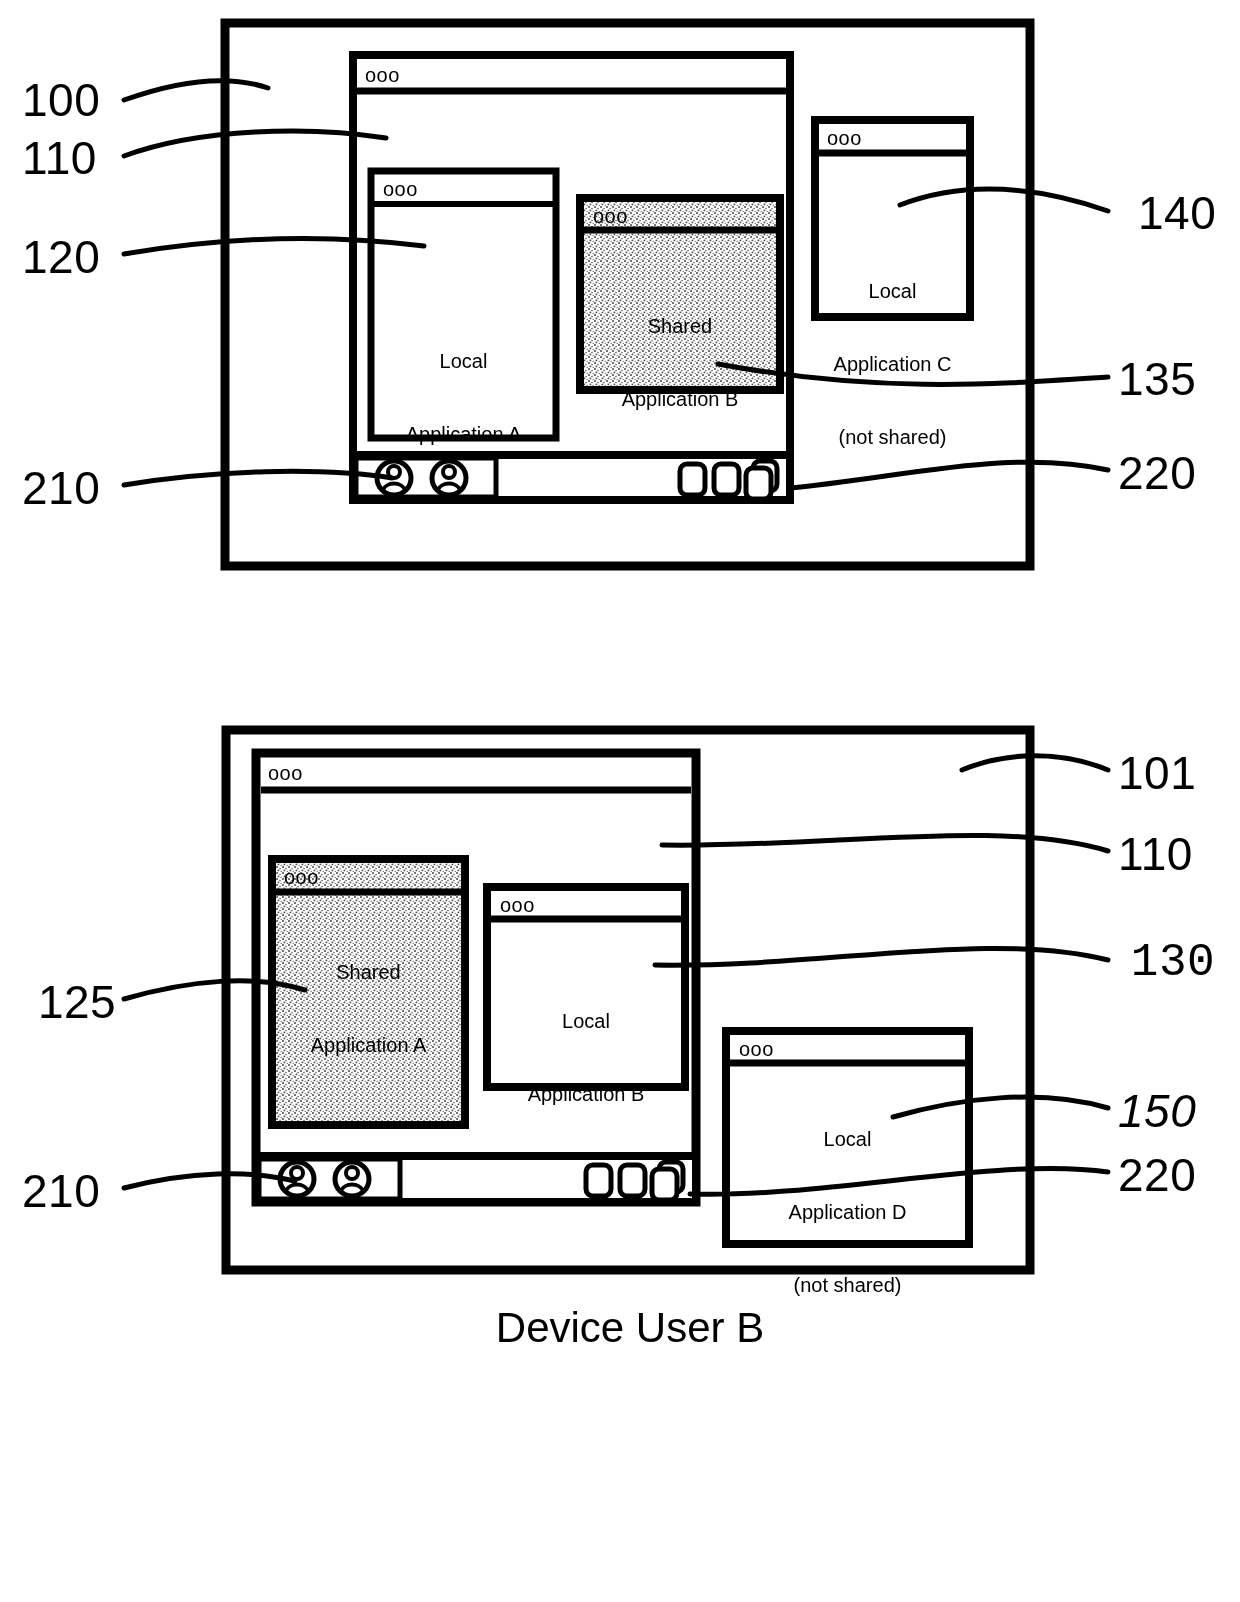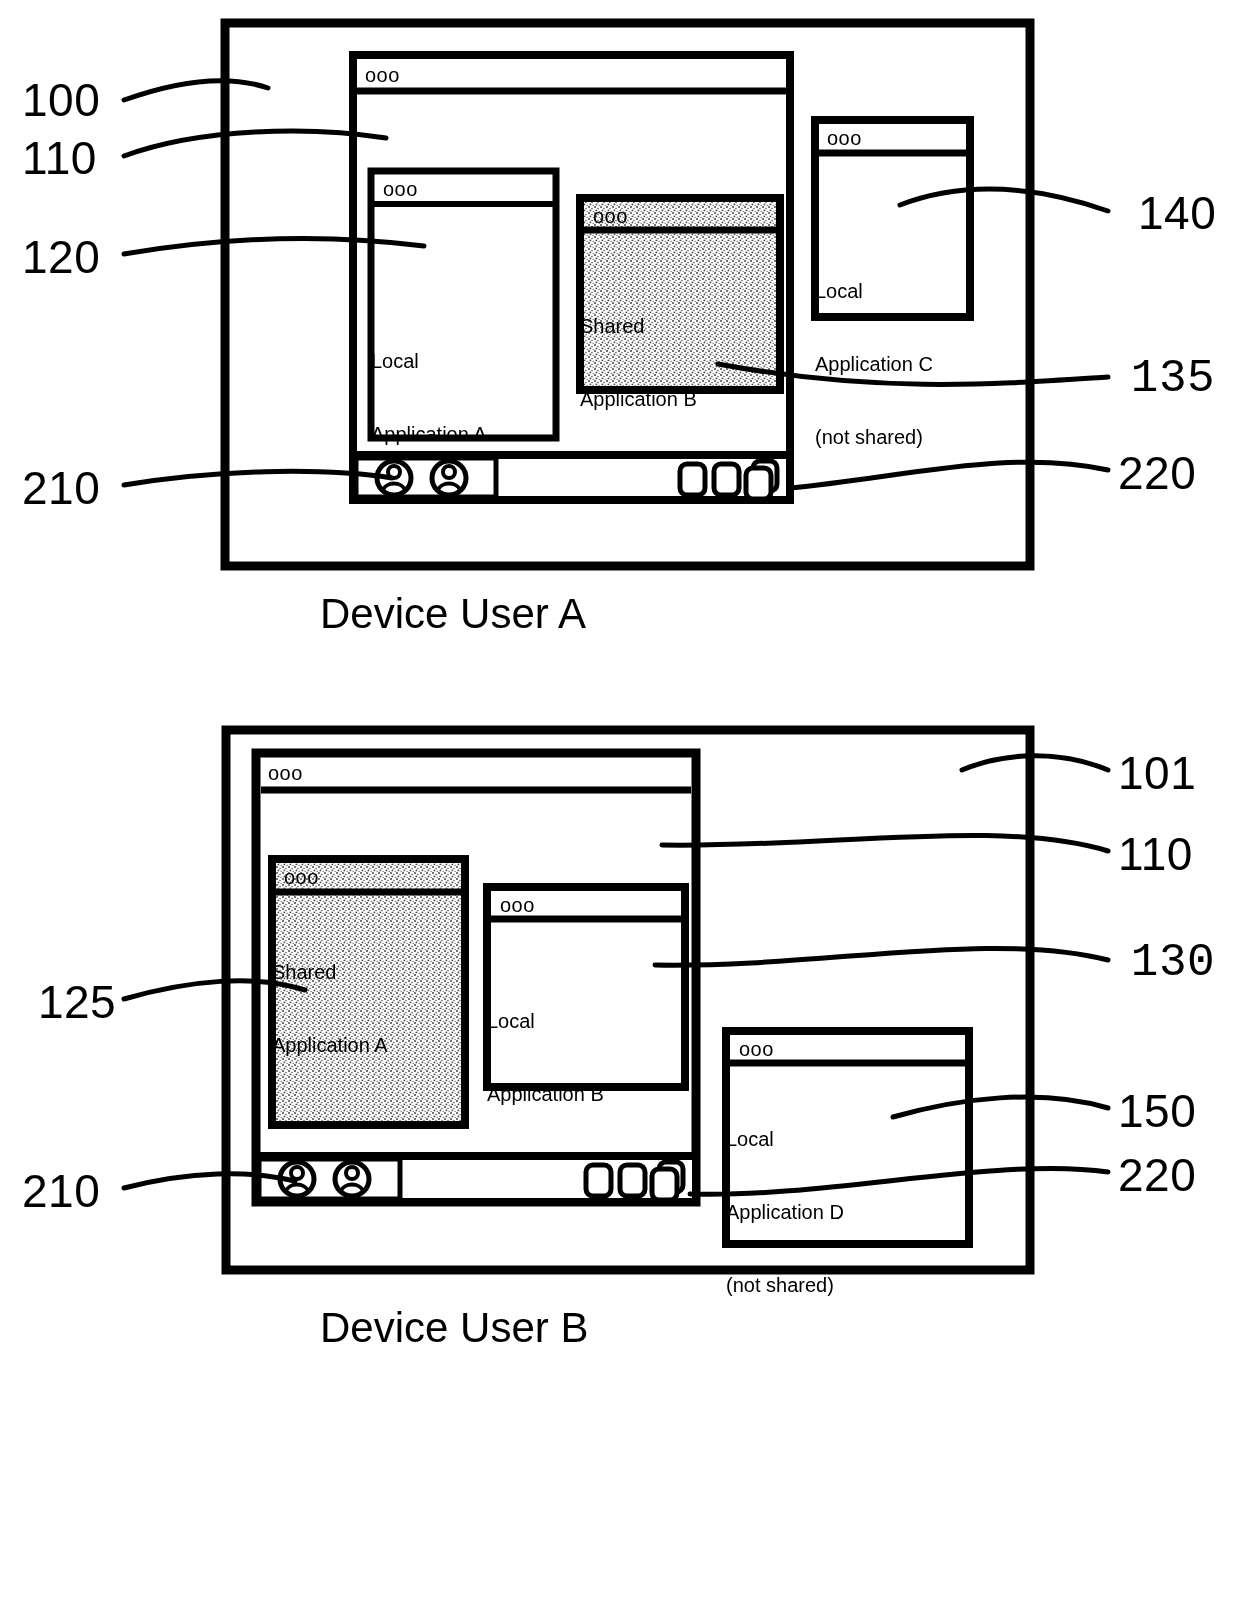--- a/index.html
+++ b/index.html
@@ -26,20 +26,21 @@
     position: absolute;
     left: 0; top: 0;
     width: 1240px;
     height: 1602px;
   }
   
   .txt {
     position: absolute;
     white-space: pre;
     line-height: 1.22;
+    text-align: center;
     color: #000;
   }
   .ref {
     font-size: 46px;
     letter-spacing: 0.5px;
     font-weight: 400;
   }
   .caption {
     font-size: 42px;
     font-weight: 400;
@@ -196,21 +197,21 @@
     </g>
   </g>
 </svg>
 
 <div class="txt ref" style="left:22px;  top:64px;  width:100px; text-align:left;">100</div>
 <div class="txt ref" style="left:22px;  top:122px; width:100px; text-align:left;">110</div>
 <div class="txt ref" style="left:22px;  top:221px; width:100px; text-align:left;">120</div>
 <div class="txt ref" style="left:22px;  top:452px; width:100px; text-align:left;">210</div>
 
 <div class="txt ref" style="left:1118px; top:177px; width:110px; text-align:left;margin-left:20px;">140</div>
-<div class="txt ref" style="left:1118px; top:343px; width:110px; text-align:center;font-family:Liberation Mono, monospace;">135</div>
+<div class="txt ref" style="left:1118px; top:343px; width:110px; text-align:left;">135</div>
 <div class="txt ref" style="left:1118px; top:437px; width:110px; text-align:left;">220</div>
 
 <div class="txt dots" style="left:365px; top:55px; width:80px;">ooo</div>
 <div class="txt dots" style="left:383px; top:169px; width:80px;">ooo</div>
 <div class="txt dots" style="left:593px; top:196px; width:80px;">ooo</div>
 <div class="txt dots" style="left:827px; top:118px; width:80px;">ooo</div>
 
 <div class="txt appname" style="left:371px; top:292px; width:185px;">
   <div>Local</div>
   <div>Application A</div>
@@ -220,26 +221,25 @@
   <div>Shared</div>
   <div>Application B</div>
 </div>
 
 <div class="txt appname" style="left:815px; top:222px; width:155px;">
   <div>Local</div>
   <div>Application C</div>
   <div>(not shared)</div>
 </div>
 
-<div class="txt caption" style="left:320px; top:580px; width:620px;">Device User A</div>
 
 <div class="txt ref" style="left:1118px; top:737px;  width:110px; text-align:left;">101</div>
 <div class="txt ref" style="left:1118px; top:818px;  width:110px; text-align:left;">110</div>
 <div class="txt ref" style="left:1118px; top:927px;  width:110px; text-align:center;font-family:Liberation Mono, monospace;">130</div>
-<div class="txt ref" style="left:1118px; top:1075px; width:110px; text-align:left;">150</div>
+<div class="txt ref" style="left:1118px; top:1075px; width:110px; text-align:left;font-style:italic;">150</div>
 <div class="txt ref" style="left:1118px; top:1139px; width:110px; text-align:left;">220</div>
 
 <div class="txt ref" style="left:22px; top:966px;  width:110px; text-align:center;">125</div>
 <div class="txt ref" style="left:22px; top:1155px; width:110px; text-align:left;">210</div>
 
 <div class="txt dots" style="left:268px; top:753px; width:80px;">ooo</div>
 <div class="txt dots" style="left:284px; top:857px; width:80px;">ooo</div>
 <div class="txt dots" style="left:500px; top:885px; width:80px;">ooo</div>
 <div class="txt dots" style="left:739px; top:1029px; width:80px;">ooo</div>
 

